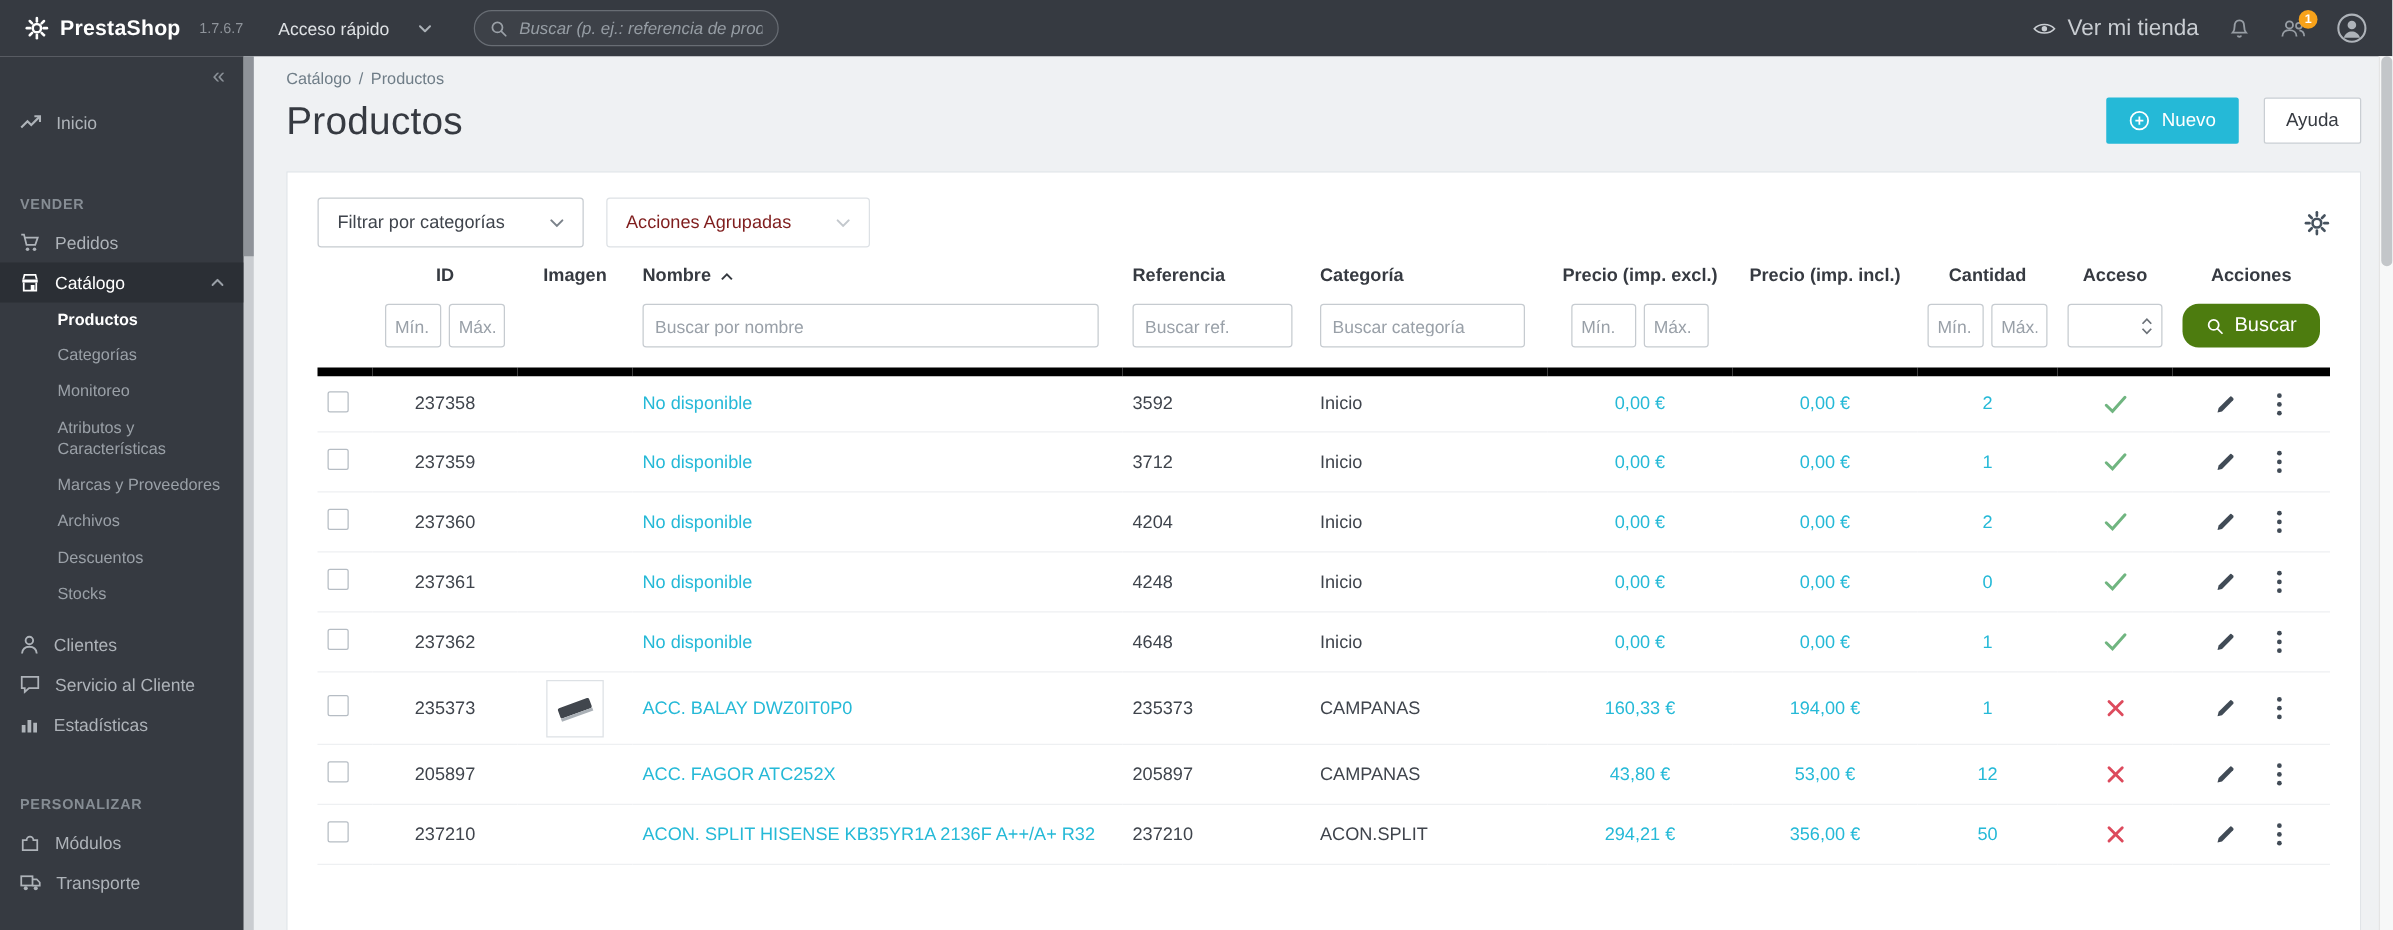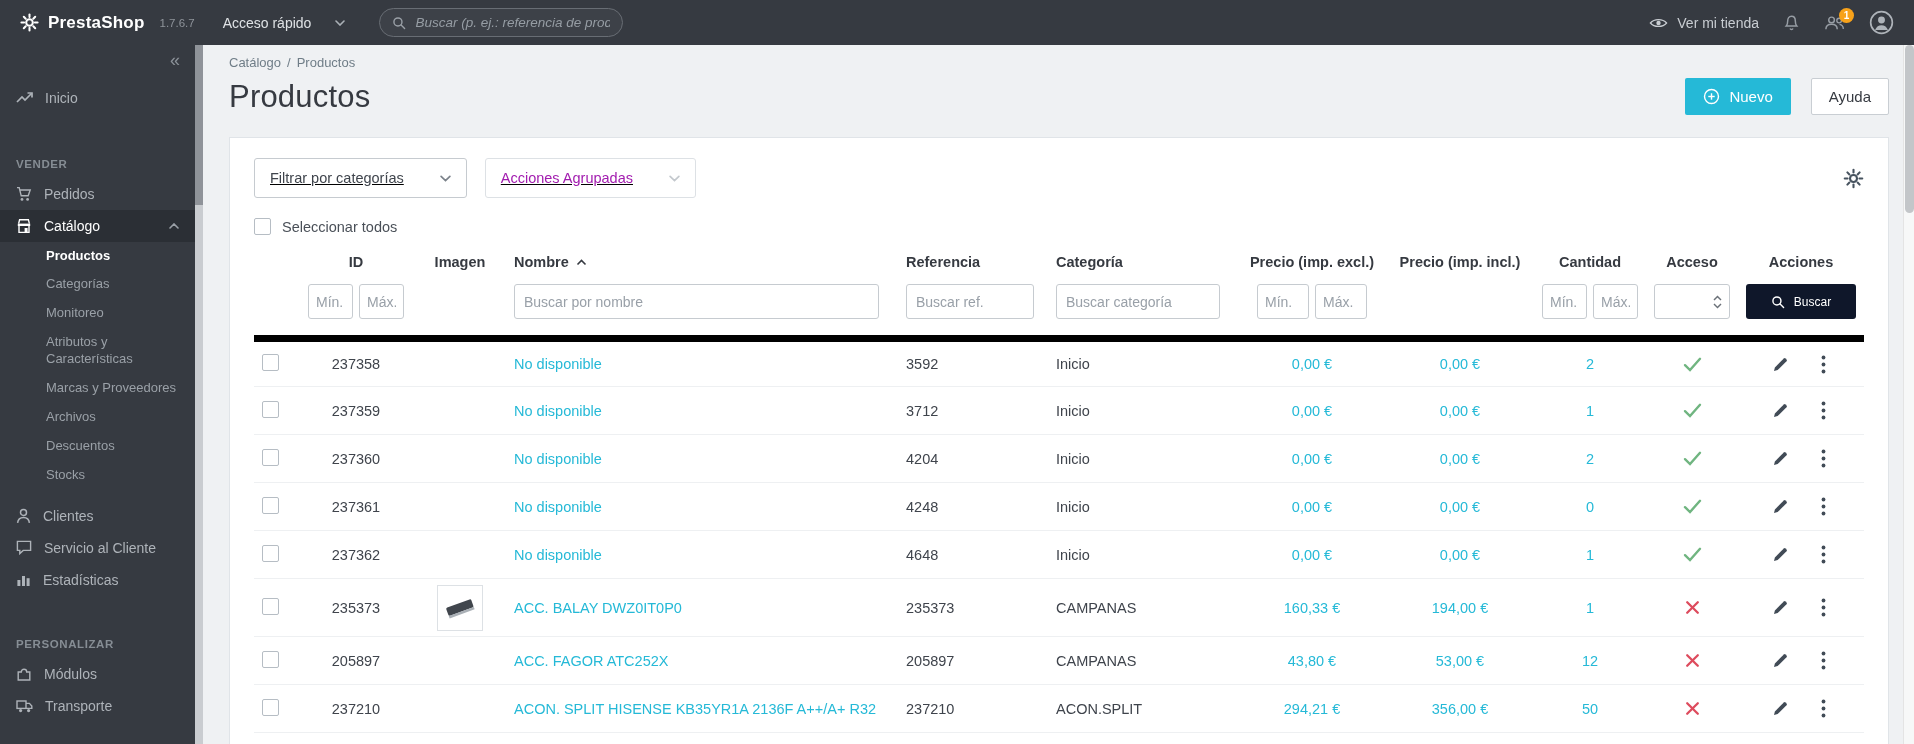--- a/index.html
+++ b/index.html
@@ -12,21 +12,21 @@
   .logo { display: flex; align-items: center; gap: 9px; cursor: pointer; }
   .logo-mark { color: #fff; }
   .logo-text { color: #fff; font-size: 17px; font-weight: 700; letter-spacing: .2px; }
   .version { font-size: 11.5px; color: #8f949b; margin-left: 6px; }
   .quick-access { margin-left: 28px; font-size: 14px; color: #dfe2e5; display: flex; gap: 24px; align-items: center; cursor: pointer; }
   .quick-access .chev { color: #aab0b6; }
   .searchbox { margin-left: 34px; width: 244px; height: 29px; border: 1px solid #686d74; border-radius: 15px; display: flex; align-items: center; padding: 0 12px; gap: 9px; color: #9aa0a7; background: rgba(255,255,255,.04); }
   .searchbox input { flex: 1; min-width: 0; background: transparent; border: none; outline: none; color: #cfd3d7; font-size: 13.5px; font-style: italic; font-family: inherit; }
   .searchbox input::placeholder { color: #969da4; }
   .topbar-right { margin-left: auto; display: flex; align-items: center; gap: 24px; }
-  .shop-link { display: flex; align-items: center; gap: 9px; font-size: 14px; color: #c9cdd2; cursor: pointer; }
+  .shop-link { display: flex; align-items: center; gap: 9px; font-size: 18px; color: #c9cdd2; cursor: pointer; }
   .icon-btn { position: relative; color: #979da4; cursor: pointer; }
   .avatar-btn { color: #aeb3b9; }
   .badge { position: absolute; top: -7px; right: -9px; background: #f8a21a; color: #fff; font-size: 10px; font-weight: 700; width: 15px; height: 15px; border-radius: 50%; display: flex; align-items: center; justify-content: center; }
 
   
   .main-row { display: flex; height: 699px; }
 
   
   .sidebar { width: 195px; background: #363a41; flex-shrink: 0; overflow: hidden; }
   .sidebar-collapse { text-align: right; padding: 5px 15px 0; color: #8b9198; font-size: 18px; cursor: pointer; line-height: 1.2; }
@@ -49,24 +49,24 @@
   .page-header { display: flex; align-items: center; margin-top: 8px; }
   .page-title { font-size: 31px; font-weight: 400; color: #363a41; letter-spacing: .2px; }
   .header-actions { margin-left: auto; display: flex; align-items: center; }
   .btn-new { background: #25b9d7; color: #fff; border: none; height: 37px; padding: 0 18px; font-size: 15px; font-family: inherit; display: flex; align-items: center; gap: 9px; border-radius: 2px; cursor: pointer; }
   .btn-outline { background: #fff; border: 1px solid #c9ced3; color: #363a41; height: 37px; padding: 0 17px; font-size: 15px; font-family: inherit; border-radius: 2px; cursor: pointer; }
   .btn-modules { margin-left: 18px; }
   .btn-help { margin-left: 20px; }
 
   
   .panel { margin-top: 22px; background: #fff; border: 1px solid #e0e4e8; padding: 20px 24px 0; height: 700px; }
-  .panel-toolbar { display: flex; align-items: center; text-decoration: underline; }
+  .panel-toolbar { display: flex; align-items: center; }
   .dd-btn { display: flex; align-items: center; gap: 36px; border: 1px solid #c6cbd0; background: #fff; border-radius: 3px; height: 40px; padding: 0 15px; font-size: 14.5px; color: #3f444c; font-family: inherit; cursor: pointer; }
   .dd-btn .chev { color: #7b828a; }
-  .dd-btn.disabled { margin-left: 18px; border-color: #dde1e5; color: #a21caf; }
+  .dd-btn.disabled { margin-left: 18px; border-color: #dde1e5; color: #7f1d1d; }
   .dd-btn.disabled .chev { color: #c3c8cd; }
   .panel-gear { margin-left: auto; color: #46525e; cursor: pointer; }
   .select-all { display: flex; align-items: center; gap: 11px; margin: 20px 0 4px; font-size: 14.5px; color: #4a5058; }
   .cb { appearance: none; -webkit-appearance: none; width: 17px; height: 17px; border: 1px solid #b6bdc4; border-radius: 2px; background: #fff; cursor: pointer; flex-shrink: 0; }
 
   
   table.grid { width: 100%; border-collapse: collapse; table-layout: fixed; }
   .grid th { font-size: 14.5px; font-weight: 700; color: #363a41; padding: 15px 8px 12px; text-align: left; }
   .grid th.sortable { cursor: pointer; }
   .grid th .th-flex { display: inline-flex; align-items: center; gap: 7px; }
@@ -76,21 +76,21 @@
   .f-input { height: 35px; border: 1px solid #c6cbd0; border-radius: 3px; padding: 0 9px; font-size: 14px; color: #3f444c; outline: none; font-family: inherit; width: 100%; background: #fff; }
   .f-input::placeholder { color: #99a0a8; }
   .minmax { display: flex; gap: 6px; justify-content: center; }
   .minmax .f-input { width: 47px; padding: 0 7px; }
   .minmax.narrow .f-input { width: 45px; }
   .minmax.wide .f-input { width: 52px; }
   .in-name { width: 97%; }
   .in-ref { width: 128px; }
   .in-cat { width: 164px; }
   .f-select { height: 35px; width: 100%; border: 1px solid #c6cbd0; border-radius: 3px; background: #fff; display: flex; align-items: center; justify-content: flex-end; padding: 0 7px; cursor: pointer; color: #6b7178; }
-  .btn-search { height: 35px; width: 100%; background: #0f172a; color: #fff; border: none; border-radius: 3px; font-size: 12px; font-family: inherit; display: flex; align-items: center; justify-content: center; gap: 9px; cursor: pointer; }
+  .btn-search { height: 35px; width: 100%; background: #4d7c0f; color: #fff; border: none; border-radius: 13px; font-size: 16px; font-family: inherit; display: flex; align-items: center; justify-content: center; gap: 9px; cursor: pointer; }
   .grid tbody td { padding: 0 8px; height: 48px; font-size: 14.5px; color: #3f444c; border-bottom: 1px solid #eef0f2; }
   tr.has-image td { height: 58px; }
   .teal { color: #25b9d7; }
   .name-link { color: #25b9d7; text-decoration: none; cursor: pointer; display: inline-block; }
   .product-thumb { display: none; width: 46px; height: 46px; border: 1px solid #dde1e5; background: #fff; align-items: center; justify-content: center; margin: 0 auto; cursor: pointer; }
   tr.has-image .product-thumb { display: flex; }
   .status-wrap { display: flex; justify-content: center; }
   .status-check { color: #70b580; cursor: pointer; }
   .status-x { color: #dd4b5d; cursor: pointer; }
   .actions-wrap { display: flex; align-items: center; justify-content: center; gap: 28px; }
@@ -337,24 +337,20 @@
                 <line x1="18.8" y1="12" x2="22" y2="12"></line>
                 <line x1="5" y1="5" x2="7.3" y2="7.3"></line>
                 <line x1="16.7" y1="16.7" x2="19" y2="19"></line>
                 <line x1="5" y1="19" x2="7.3" y2="16.7"></line>
                 <line x1="16.7" y1="7.3" x2="19" y2="5"></line>
               </g>
             </svg>
         </span>
       </div>
 
-      <label class="select-all">
-        <input type="checkbox" class="cb" style="">
-        <span>Seleccionar todos</span>
-      </label>
 
       <table class="grid">
         <colgroup>
           <col style="width:44px">
             <col style="width:116px">
             <col style="width:92px">
             <col>
           <col style="width:150px">
             <col style="width:190px">
             <col style="width:148px">

